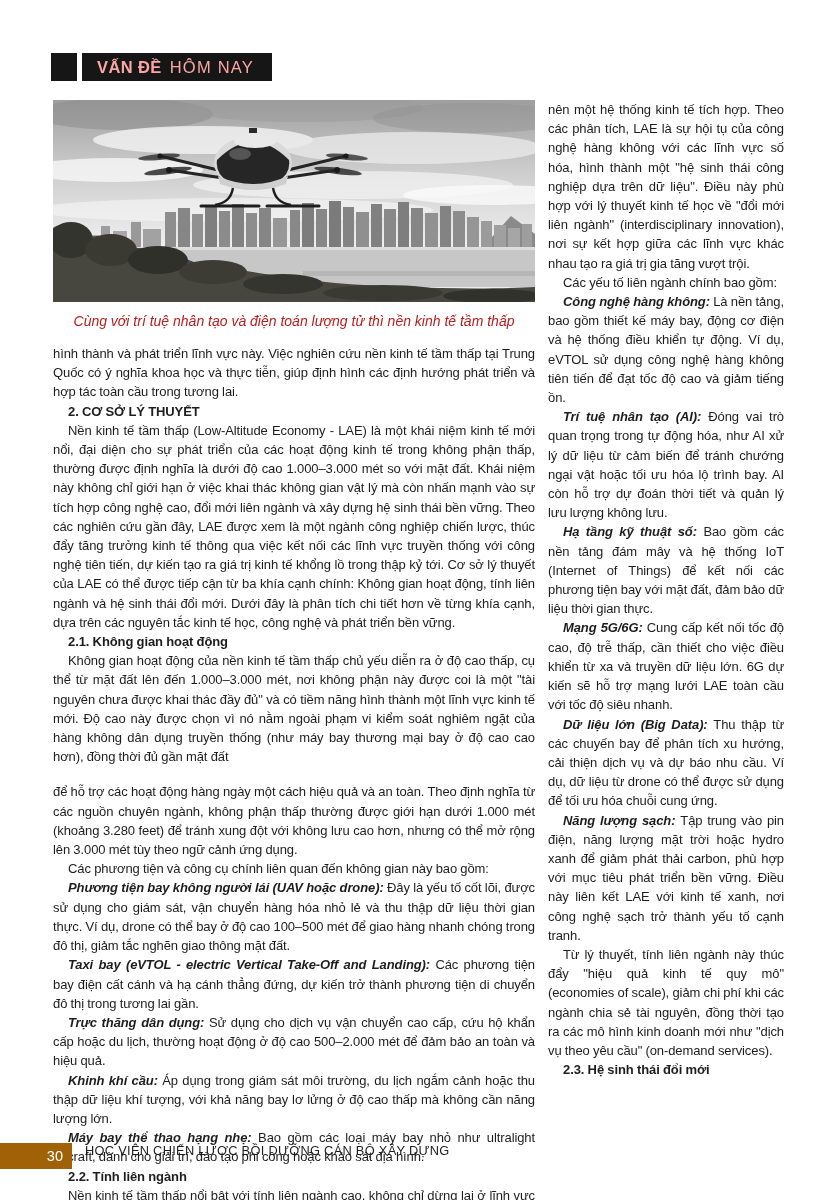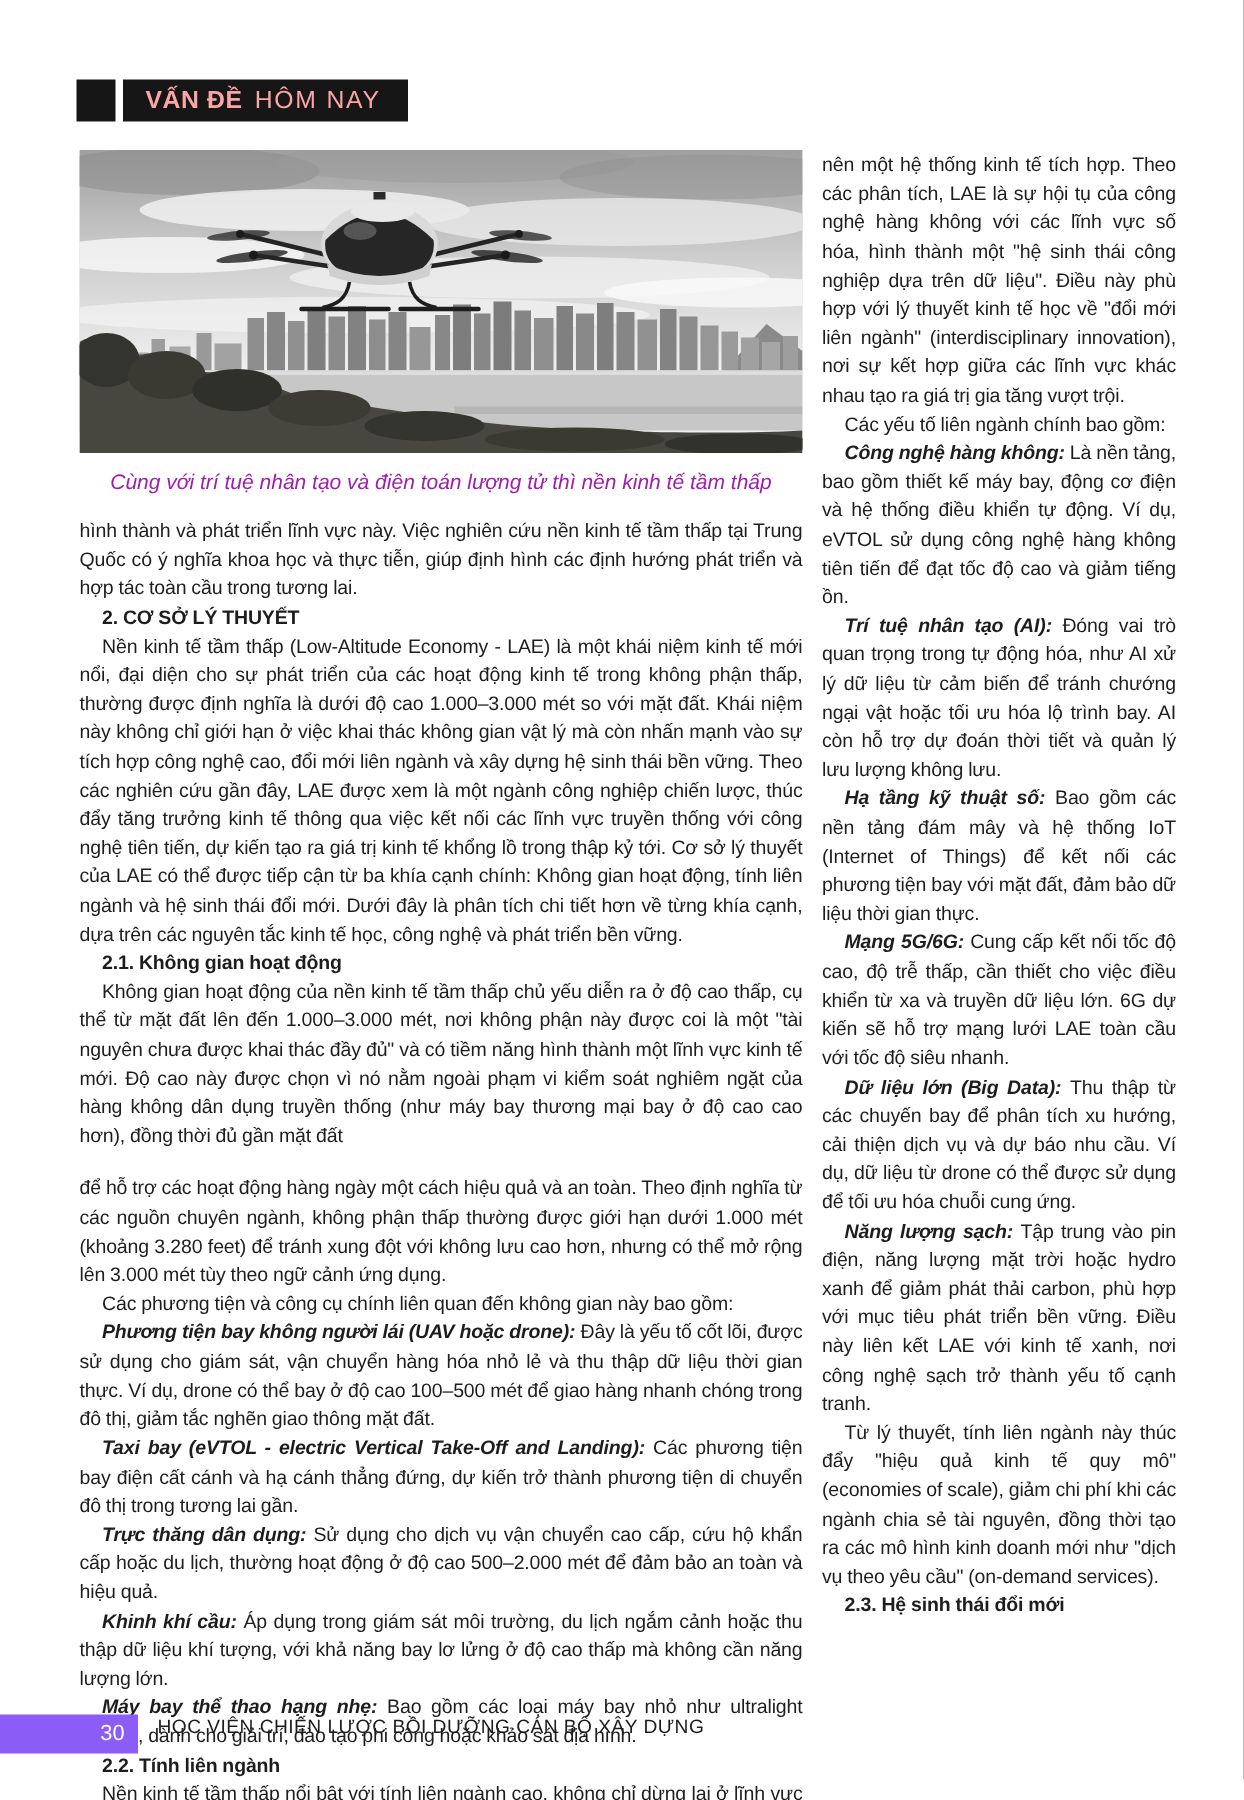--- a/index.html
+++ b/index.html
@@ -16,34 +16,34 @@
   .header{position:absolute;left:51px;top:53px;display:flex;gap:5px;}
   .hsq{width:26px;height:28px;background:#161616;}
   .hbar{height:28px;background:#161616;color:#fca5a5;display:flex;align-items:center;
         padding:0 18px 0 15px;gap:8px;white-space:nowrap;}
   .hb{font-weight:700;font-size:16.5px;letter-spacing:0.4px;}
   .hl{font-weight:400;font-size:16.5px;letter-spacing:1.2px;}
   
   .main{position:absolute;left:53px;top:100px;width:731px;display:flex;gap:13px;}
   .left-sec{width:482px;flex:0 0 482px;}
   .photo{display:block;width:482px;height:202px;background:#dcdcdc;}
-  .caption{margin-top:8px;font-style:italic;font-size:14px;line-height:22px;text-align:center;color:#a21caf;}
+  .caption{margin-top:8px;font-style:italic;font-size:14px;line-height:22px;text-align:center;color:#b91c1c;}
   .text-row{display:flex;gap:16px;margin-top:12px;flex-direction:column;}
   .col{flex:1;min-width:0;}
   .col3{flex:0 0 236px;width:236px;}
   
   .para{margin:0;font-size:13px;line-height:19.2px;text-align:justify;text-justify:inter-word;
         letter-spacing:-0.1px;word-spacing:-0.2px;}
   .para.noindent{text-indent:0;}
   .para{text-indent:15px;}
   .para.heading{font-weight:700;text-align:left;}
   .lead{font-weight:700;font-style:italic;}
   
   .footer{position:absolute;left:0;top:1137px;height:26px;display:flex;align-items:center;}
-  .page-box{width:92px;height:26px;background:#8b5cf6;color:#ffffff;display:flex;align-items:center;
+  .page-box{width:72px;height:26px;background:#a16207;color:#ffffff;display:flex;align-items:center;
             justify-content:flex-end;padding-right:9px;box-sizing:border-box;font-size:14.5px;margin-top:12px;}
   .footer-text{margin-left:13px;font-size:12.8px;letter-spacing:0.3px;color:#1d1d1d;white-space:nowrap;text-align:right;}
 </style>
 </head>
 <body>
 
 <div class="page">
 
   <div class="header">
     <div class="hsq"></div>

